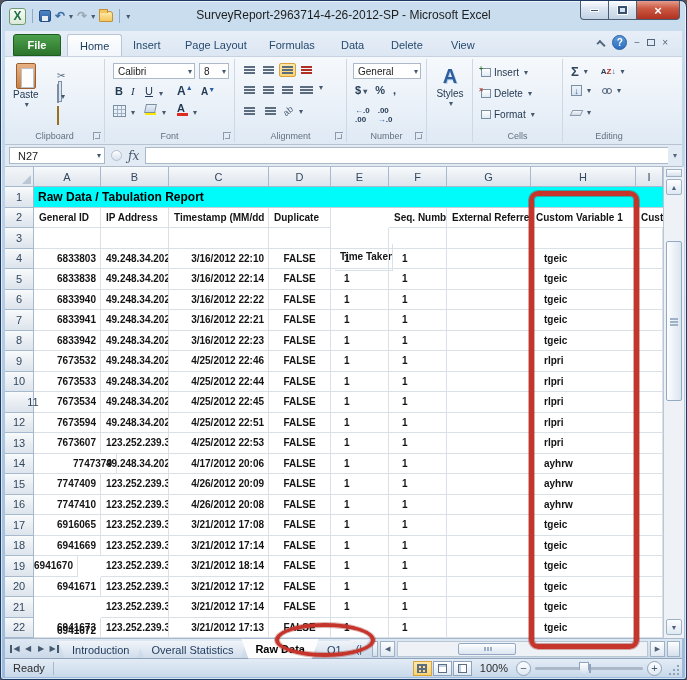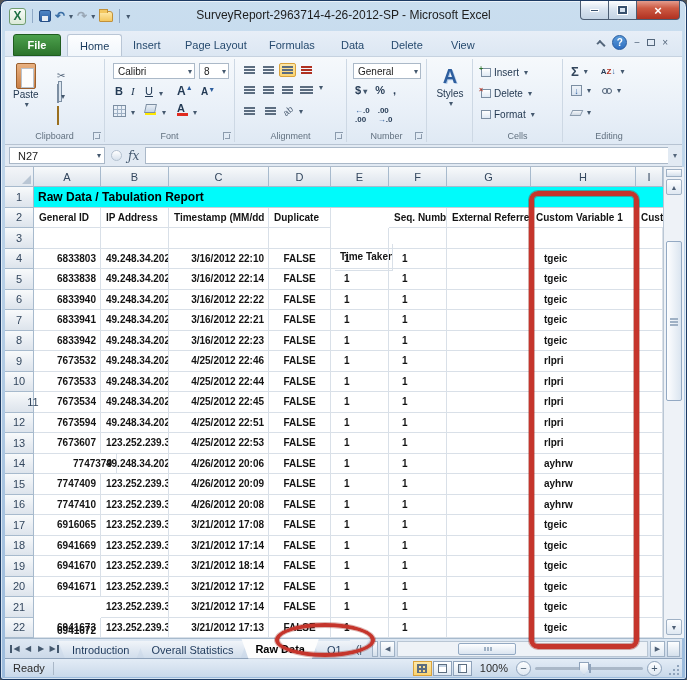--- a/index.html
+++ b/index.html
@@ -489,21 +489,21 @@
       <div class="cell a-left" style="left: 96px; top: 266px; width: 68px; height: 20.5px;">123.252.239.3</div>
       <div class="cell a-right" style="left: 164px; top: 266px; width: 100px; height: 20.5px;">4/25/2012 22:53</div>
       <div class="cell a-center" style="left: 264px; top: 266px; width: 62px; height: 20.5px;">FALSE</div>
       <div class="cell a-ind" style="left: 326px; top: 266px; width: 58px; height: 20.5px;">1</div>
       <div class="cell a-ind" style="left: 384px; top: 266px; width: 58px; height: 20.5px;">1</div>
       <div class="cell a-left" style="left: 442px; top: 266px; width: 84px; height: 20.5px;"></div>
       <div class="cell a-ind" style="left: 526px; top: 266px; width: 105px; height: 20.5px;">rlpri</div>
       <div class="cell a-left" style="left: 631px; top: 266px; width: 27px; height: 20.5px;"></div>
       <div class="cell a-right" style="left: 29px; top: 286.5px; width: 83px; height: 20.5px;">7747379</div>
       <div class="cell a-left" style="left: 96px; top: 286.5px; width: 68px; height: 20.5px;">49.248.34.202</div>
-      <div class="cell a-right" style="left: 164px; top: 286.5px; width: 100px; height: 20.5px;">4/26/2012 20:06</div>
+      <div class="cell a-right" style="left: 164px; top: 286.5px; width: 100px; height: 20.5px;">4/17/2012 20:06</div>
       <div class="cell a-center" style="left: 264px; top: 286.5px; width: 62px; height: 20.5px;">FALSE</div>
       <div class="cell a-ind" style="left: 326px; top: 286.5px; width: 58px; height: 20.5px;">1</div>
       <div class="cell a-ind" style="left: 384px; top: 286.5px; width: 58px; height: 20.5px;">1</div>
       <div class="cell a-left" style="left: 442px; top: 286.5px; width: 84px; height: 20.5px;"></div>
       <div class="cell a-ind" style="left: 526px; top: 286.5px; width: 105px; height: 20.5px;">ayhrw</div>
       <div class="cell a-left" style="left: 631px; top: 286.5px; width: 27px; height: 20.5px;"></div>
       <div class="cell a-right" style="left: 29px; top: 307px; width: 67px; height: 20.5px;">7747409</div>
       <div class="cell a-left" style="left: 96px; top: 307px; width: 68px; height: 20.5px;">123.252.239.3</div>
       <div class="cell a-right" style="left: 164px; top: 307px; width: 100px; height: 20.5px;">4/26/2012 20:09</div>
       <div class="cell a-center" style="left: 264px; top: 307px; width: 62px; height: 20.5px;">FALSE</div>
@@ -532,21 +532,21 @@
       <div class="cell a-left" style="left: 631px; top: 348px; width: 27px; height: 20.5px;"></div>
       <div class="cell a-right" style="left: 29px; top: 368.5px; width: 67px; height: 20.5px;">6941669</div>
       <div class="cell a-left" style="left: 96px; top: 368.5px; width: 68px; height: 20.5px;">123.252.239.3</div>
       <div class="cell a-right" style="left: 164px; top: 368.5px; width: 100px; height: 20.5px;">3/21/2012 17:14</div>
       <div class="cell a-center" style="left: 264px; top: 368.5px; width: 62px; height: 20.5px;">FALSE</div>
       <div class="cell a-ind" style="left: 326px; top: 368.5px; width: 58px; height: 20.5px;">1</div>
       <div class="cell a-ind" style="left: 384px; top: 368.5px; width: 58px; height: 20.5px;">1</div>
       <div class="cell a-left" style="left: 442px; top: 368.5px; width: 84px; height: 20.5px;"></div>
       <div class="cell a-ind" style="left: 526px; top: 368.5px; width: 105px; height: 20.5px;">tgeic</div>
       <div class="cell a-left" style="left: 631px; top: 368.5px; width: 27px; height: 20.5px;"></div>
-      <div class="cell a-right" style="left: 29px; top: 389px; width: 67px; height: 20.5px;">6941670</div>
+      <div class="cell a-right" style="left: 29px; top: 389px; width: 44px; height: 20.5px;">6941670</div>
       <div class="cell a-left" style="left: 96px; top: 389px; width: 68px; height: 20.5px;">123.252.239.3</div>
       <div class="cell a-right" style="left: 164px; top: 389px; width: 100px; height: 20.5px;">3/21/2012 18:14</div>
       <div class="cell a-center" style="left: 264px; top: 389px; width: 62px; height: 20.5px;">FALSE</div>
       <div class="cell a-ind" style="left: 326px; top: 389px; width: 58px; height: 20.5px;">1</div>
       <div class="cell a-ind" style="left: 384px; top: 389px; width: 58px; height: 20.5px;">1</div>
       <div class="cell a-left" style="left: 442px; top: 389px; width: 84px; height: 20.5px;"></div>
       <div class="cell a-ind" style="left: 526px; top: 389px; width: 105px; height: 20.5px;">tgeic</div>
       <div class="cell a-left" style="left: 631px; top: 389px; width: 27px; height: 20.5px;"></div>
       <div class="cell a-right" style="left: 29px; top: 409.5px; width: 67px; height: 20.5px;">6941671</div>
       <div class="cell a-left" style="left: 96px; top: 409.5px; width: 68px; height: 20.5px;">123.252.239.3</div>

